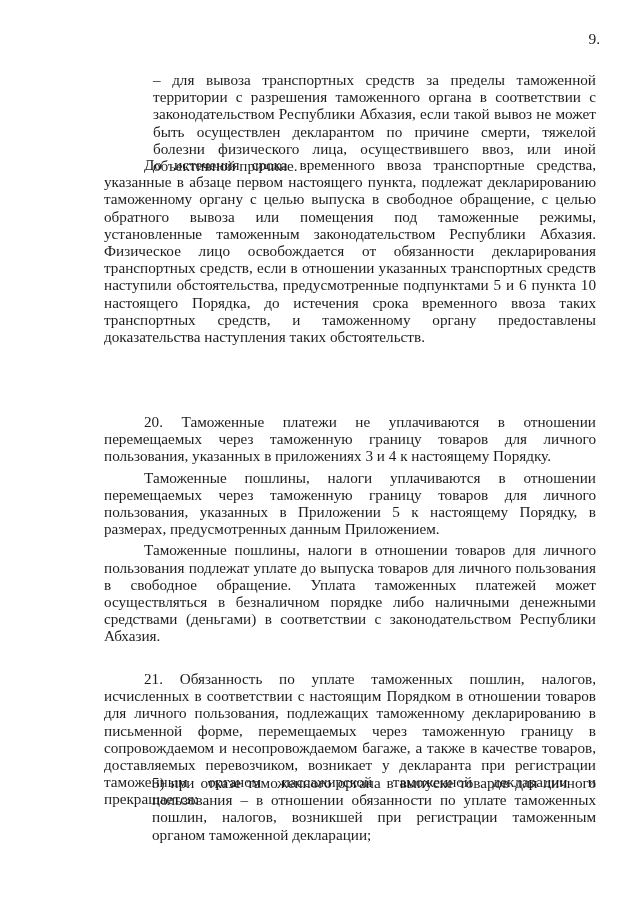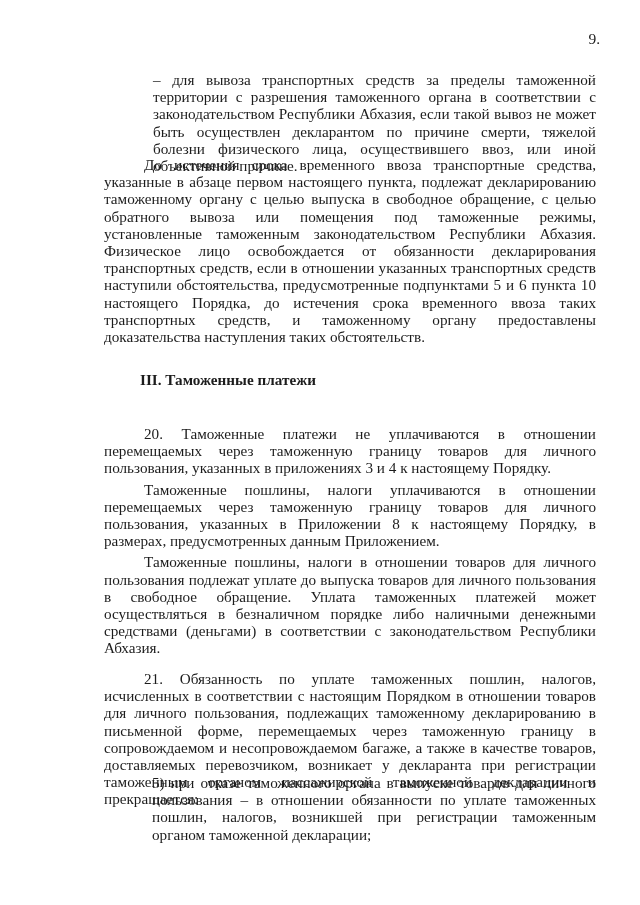--- a/index.html
+++ b/index.html
@@ -29,25 +29,24 @@
   <div class="page-number">9.</div>
 
   <div class="dash-block">
     <p class="p">– для вывоза транспортных средств за пределы таможенной территории с разрешения таможенного органа в соответствии с законодательством Республики Абхазия, если такой вывоз не может быть осуществлен декларантом по причине смерти, тяжелой болезни физического лица, осуществившего ввоз, или иной объективной причине.</p>
   </div>
 
   <div class="block" style="top:152px;">
     <p class="p indent">До истечения срока временного ввоза транспортные средства, указанные в абзаце первом настоящего пункта, подлежат декларированию таможенному органу с целью выпуска в свободное обращение, с целью обратного вывоза или помещения под таможенные режимы, установленные таможенным законодательством Республики Абхазия. Физическое лицо освобождается от обязанности декларирования транспортных средств, если в отношении указанных транспортных средств наступили обстоятельства, предусмотренные подпунктами 5 и 6 пункта 10 настоящего Порядка, до истечения срока временного ввоза таких транспортных средств, и таможенному органу предоставлены доказательства наступления таких обстоятельств.</p>
   </div>
 
-  <div class="heading">III. Таможенные платежи</div>
 
-  <div class="block" style="top:421px;">
+  <div class="block" style="top:409px;">
     <p class="p indent">20. Таможенные платежи не уплачиваются в отношении перемещаемых через таможенную границу товаров для личного пользования, указанных в приложениях 3 и 4 к настоящему Порядку.</p>
-    <p class="p indent">Таможенные пошлины, налоги уплачиваются в отношении перемещаемых через таможенную границу товаров для личного пользования, указанных в Приложении 8 к настоящему Порядку, в размерах, предусмотренных данным Приложением.</p>
+    <p class="p indent">Таможенные пошлины, налоги уплачиваются в отношении перемещаемых через таможенную границу товаров для личного пользования, указанных в Приложении 5 к настоящему Порядку, в размерах, предусмотренных данным Приложением.</p>
     <p class="p indent">Таможенные пошлины, налоги в отношении товаров для личного пользования подлежат уплате до выпуска товаров для личного пользования в свободное обращение. Уплата таможенных платежей может осуществляться в безналичном порядке либо наличными денежными средствами (деньгами) в соответствии с законодательством Республики Абхазия.</p>
   </div>
 
   <div class="block" style="top:666px;">
     <p class="p indent">21. Обязанность по уплате таможенных пошлин, налогов, исчисленных в соответствии с настоящим Порядком в отношении товаров для личного пользования, подлежащих таможенному декларированию в письменной форме, перемещаемых через таможенную границу в сопровождаемом и несопровождаемом багаже, а также в качестве товаров, доставляемых перевозчиком, возникает у декларанта при регистрации таможенным органом пассажирской таможенной декларации и прекращается:</p>
   </div>
 
   <div class="list-item">
     <p class="p">5) при отказе таможенного органа в выпуске товаров для личного пользования – в отношении обязанности по уплате таможенных пошлин, налогов, возникшей при регистрации таможенным органом таможенной декларации;</p>
   </div>

